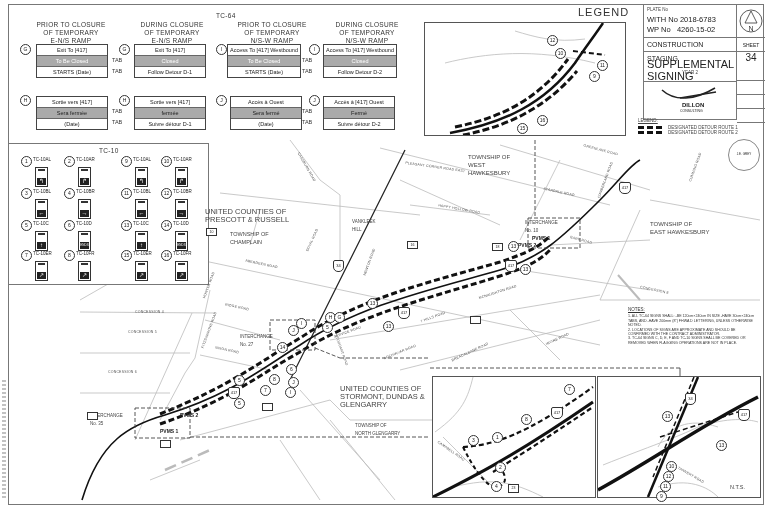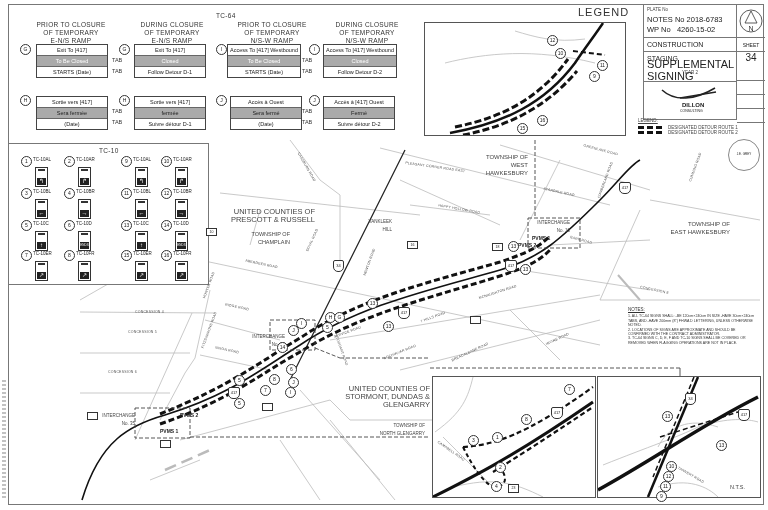--- a/index.html
+++ b/index.html
@@ -17,21 +17,21 @@
   .tc10{position:absolute;left:8px;top:143px;width:199px;height:140px;border:1px solid #777;background:#fff;}
   .tcitem{position:absolute;width:45px;height:32px;}
   .tcitem .num{position:absolute;left:0;top:0;width:9px;height:9px;border:1px solid #333;border-radius:50%;font-size:5px;line-height:9px;text-align:center;}
   .tcitem .lbl{position:absolute;left:12px;top:1px;font-size:4.5px;white-space:nowrap;}
   .tcitem .ico{position:absolute;left:14px;top:11px;width:11px;height:18px;border:1px solid #333;background:#fff;}
   .tcitem .ico:before{content:"";position:absolute;left:2px;top:1px;width:7px;height:2px;background:#333;}
   .tcitem .ico span{position:absolute;left:1px;bottom:1px;width:9px;height:7px;background:#222;color:#fff;font-size:6px;line-height:7px;text-align:center;}
   .title-block{position:absolute;left:643px;top:4px;width:121px;height:116px;border-left:1px solid #777;}
   .tb-cell{position:absolute;border-bottom:1px solid #777;box-sizing:border-box;}
   .lbl-sm{font-size:4.5px;color:#444;}
-  .maptext{position:absolute;font-size:7px;color:#444;text-align:right;line-height:8px;}
+  .maptext{position:absolute;font-size:7px;color:#444;text-align:left;line-height:8px;}
   .roadtxt{position:absolute;font-size:3.5px;color:#555;white-space:nowrap;letter-spacing:0.2px;}
   .inset{position:absolute;border:1px solid #555;background:#fff;}
   .notes{position:absolute;left:628px;top:308px;width:130px;font-size:3.6px;line-height:4.4px;color:#333;}
 </style>
 </head>
 <body>
 
 <div class="frame"></div>
 
 <div class="abs" style="left:2px;top:380px;width:4px;height:120px;background:repeating-linear-gradient(#999 0 2px,#fff 2px 4px);opacity:.6"></div>
@@ -316,21 +316,21 @@
   <div class="circ" style="left:130px;top:25px;">10</div>
   <div class="circ" style="left:172px;top:37px;">11</div>
   <div class="circ" style="left:164px;top:48px;">9</div>
   <div class="circ" style="left:112px;top:92px;">16</div>
   <div class="circ" style="left:92px;top:100px;">15</div>
 </div>
 
 <div class="title-block">
   <div class="tb-cell" style="left:0;top:0;width:92px;height:34px;">
     <div class="abs lbl-sm" style="left:3px;top:3px;">PLATE No</div>
-    <div class="abs" style="left:3px;top:11px;font-size:7.5px;"><span>NOTES No</span>&nbsp;<span>2018-6783</span></div>
+    <div class="abs" style="left:3px;top:11px;font-size:7.5px;"><span>WITH No</span>&nbsp;<span>2018-6783</span></div>
     <div class="abs" style="left:3px;top:21px;font-size:7.5px;"><span>WP No</span>&nbsp;&nbsp;&nbsp;<span>4260-15-02</span></div>
   </div>
   <div class="tb-cell" style="left:92px;top:0;width:29px;height:34px;border-left:1px solid #777;">
     <svg width="26" height="30" style="position:absolute;left:1px;top:2px">
       <circle cx="13" cy="15" r="11" fill="none" stroke="#333" stroke-width="0.8"></circle>
       <path d="M13,5 L19,17 L7,17 Z" fill="none" stroke="#333" stroke-width="0.8"></path>
       <text x="13" y="25" font-size="7" text-anchor="middle" fill="#333" font-family="Liberation Sans, sans-serif">N</text>
     </svg>
   </div>
   <div class="tb-cell" style="left:0;top:34px;width:92px;height:14px;font-size:7px;line-height:14px;padding-left:3px;">CONSTRUCTION STAGING</div>

